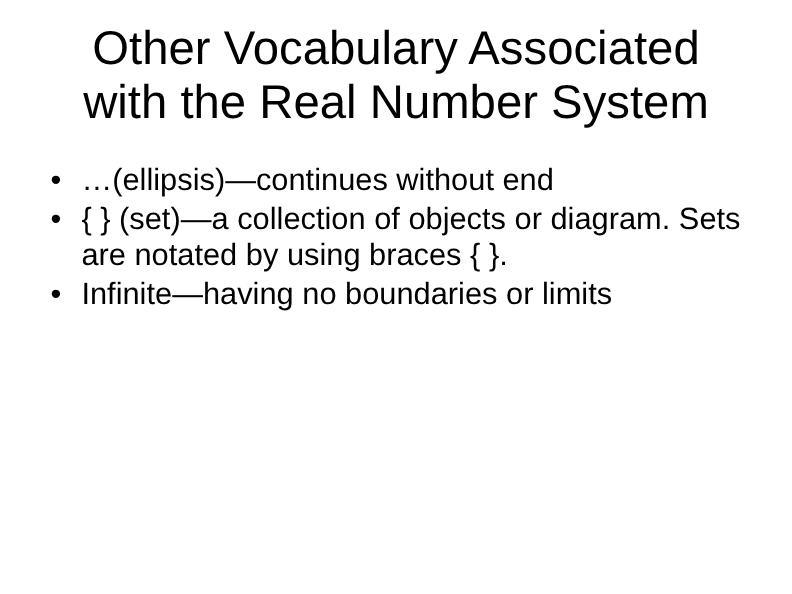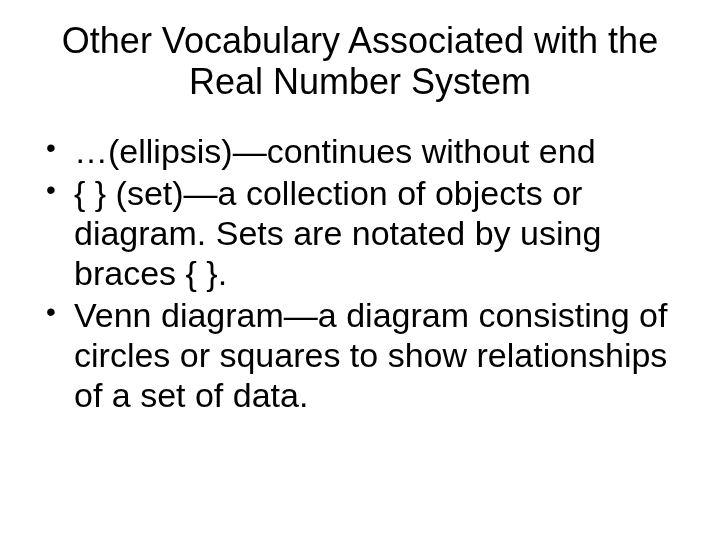--- a/index.html
+++ b/index.html
@@ -11,49 +11,49 @@
     font-family: Arial, Helvetica, sans-serif;
     color: #000000;
   }
   .slide {
     box-sizing: border-box;
     width: 720px;
     height: 540px;
     padding: 20px 30px 20px 30px;
   }
   .title {
-    font-size: 36px;
+    font-size: 43px;
     line-height: 1.15;
     text-align: center;
     margin: 0 30px 28px 30px;
     font-weight: normal;
   }
   ul.bullets {
     list-style: none;
     margin: 0;
     padding: 0 10px 0 16px;
   }
   ul.bullets > li {
     position: relative;
-    font-size: 34px;
+    font-size: 28px;
     line-height: 1.18;
     padding-left: 28px;
     margin-bottom: 2px;
   }
   ul.bullets > li::before {
     content: "•";
     position: absolute;
     left: 0;
     top: 0;
     font-size: 28px;
   }
 </style>
 </head>
 <body>
 
 <div class="slide">
   <h1 class="title">Other Vocabulary Associated with the Real Number System</h1>
   <ul class="bullets">
     <li>…(ellipsis)—continues without end</li>
     <li>{ } (set)—a collection of objects or diagram.  Sets are notated by using braces { }.</li>
-    <li>Venn diagram—a diagram consisting of circles or squares to show relationships of a set of data.</li>
+    <li>Infinite—having no boundaries or limits</li>
   </ul>
 </div>
 
 </body></html>

